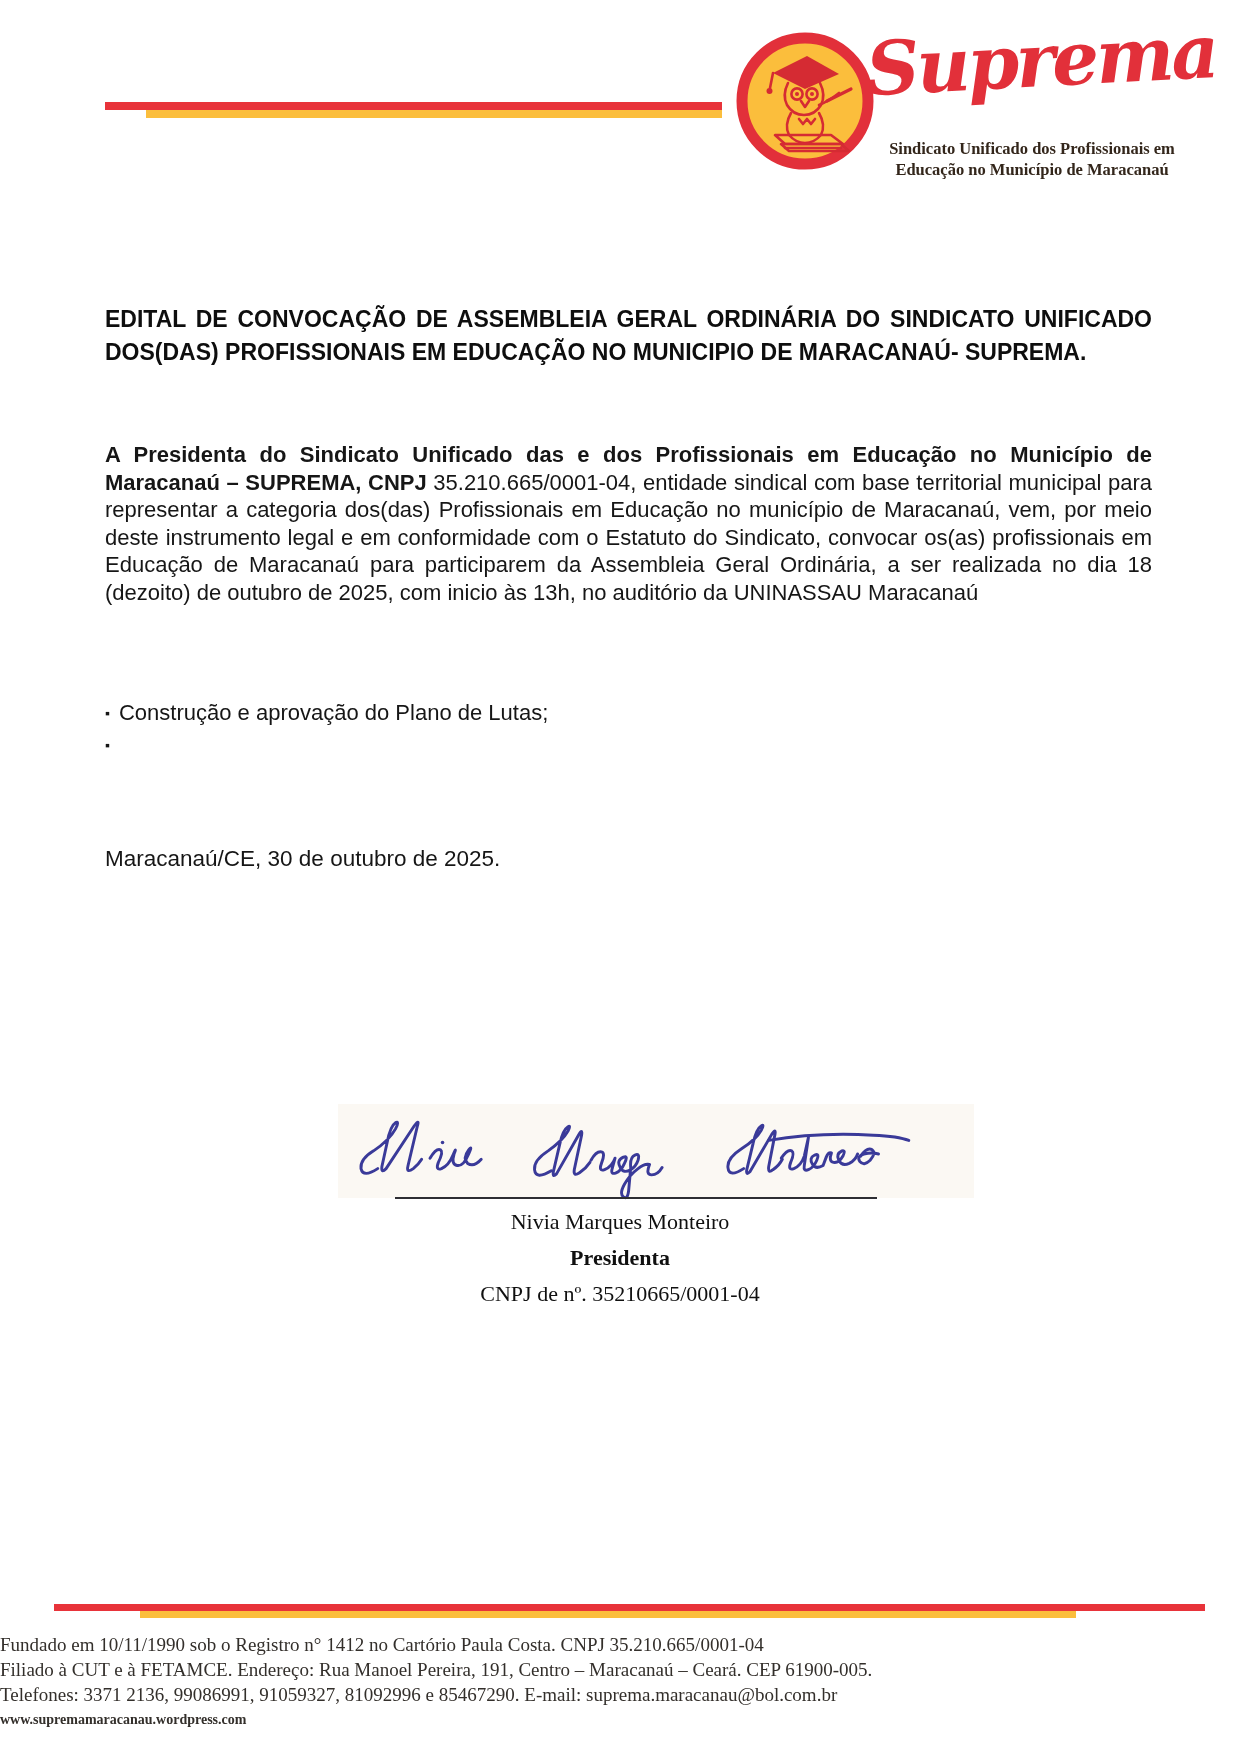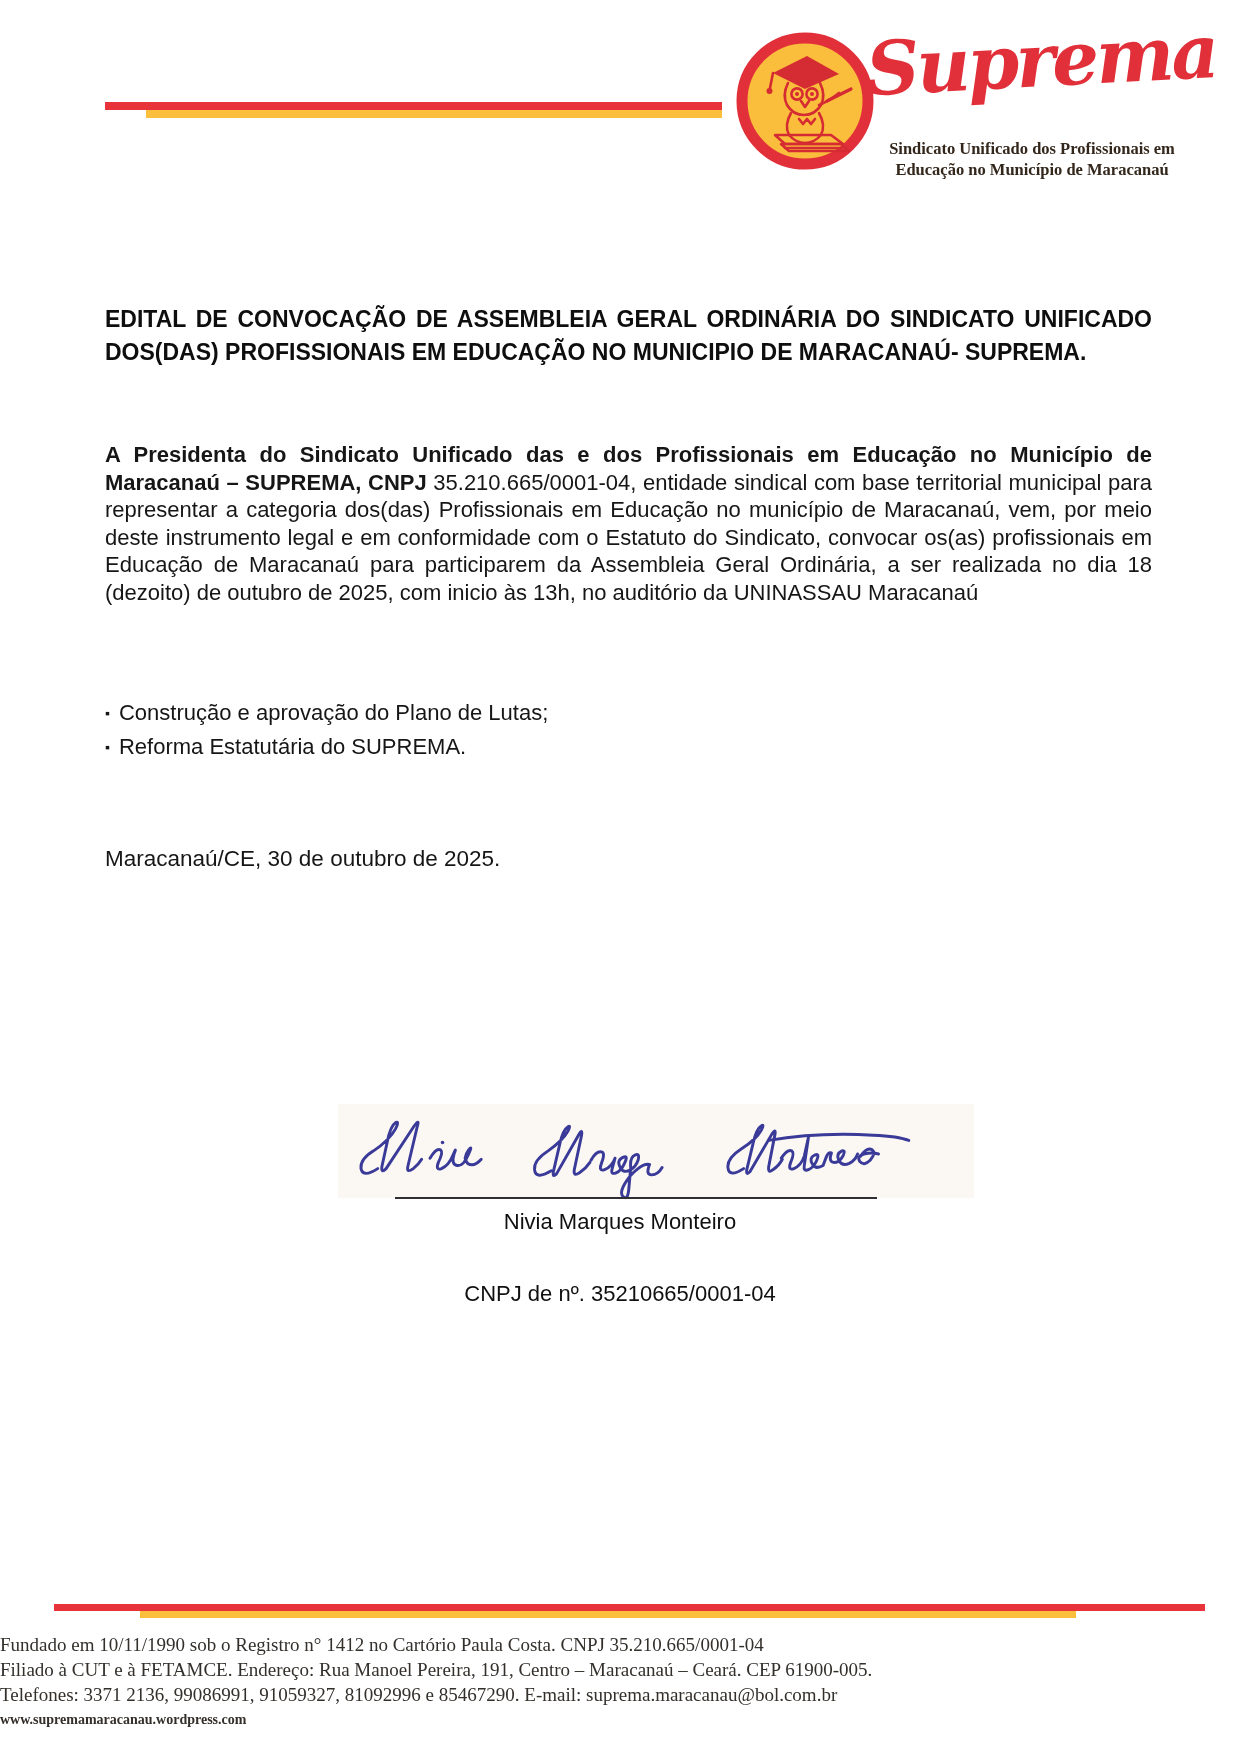--- a/index.html
+++ b/index.html
@@ -32,21 +32,21 @@
   .agenda{left:105px;top:697px;width:900px;font-size:22px;line-height:32px;color:#161616;}
   .agenda-item{display:flex;align-items:baseline;}
   .bullet{font-size:14px;margin-right:9px;position:relative;top:-2px;}
   .dateline{left:105px;top:846px;width:1058px;font-size:22.5px;color:#161616;}
 
   
   .sig-scan{left:338px;top:1104px;width:636px;height:94px;background:#f7f2ea;opacity:.55;}
   .sig-svg{left:346px;top:1108px;width:628px;height:92px;}
   .sig-line{left:395px;top:1197px;width:482px;height:2px;background:#2e2e33;}
   .sig-name,.sig-role,.sig-cnpj{left:250px;width:740px;text-align:center;
-      font-family:Liberation Sans, sans-serif;font-size:22px;color:#101010;}
+      font-family:Liberation Serif, serif;font-size:22px;color:#101010;}
   .sig-name{top:1209px;}
   .sig-role{top:1245px;font-weight:bold;}
   .sig-cnpj{top:1281px;}
 
   
   .stripe-red-bottom{left:54px;top:1604px;width:1151px;height:7px;background:#e8333a;}
   .stripe-yellow-bottom{left:140px;top:1611px;width:936px;height:7px;background:#fbbe3d;}
   .footer-text{left:0;top:1621px;width:1241px;text-align:left;
       font-family:"Liberation Serif",serif;font-size:19px;line-height:25px;color:#332f2b;margin-top:11px;}
   .footer-site{font-weight:bold;font-size:14px;}
@@ -101,21 +101,20 @@
     <b>A Presidenta do Sindicato Unificado das e dos Profissionais em Educação no Município de Maracanaú – SUPREMA, CNPJ </b><span>35.210.665/0001-04, entidade sindical com base territorial municipal para representar a categoria dos(das) Profissionais em Educação no município de Maracanaú, vem, por meio deste instrumento legal e em conformidade com o Estatuto do Sindicato, convocar os(as) profissionais em Educação de Maracanaú para participarem da Assembleia Geral Ordinária, a ser realizada no dia 18 (dezoito) de outubro de 2025, com inicio às 13h, no auditório da UNINASSAU Maracanaú</span>
   </div>
 
   <div class="abs agenda">
     <div class="agenda-item">
       <span class="bullet">▪</span>
       <span>Construção e aprovação do Plano de Lutas;</span>
     </div>
     <div class="agenda-item">
       <span class="bullet">▪</span>
-      <span>Reforma Estatutária do SUPREMA.</span>
     </div>
   </div>
 
   <div class="abs dateline">Maracanaú/CE, 30 de outubro de 2025.</div>
 
   <div class="abs sig-scan"></div>
   <svg class="abs sig-svg" viewBox="0 0 600 88">
     <g stroke="#3a3a99" fill="none" stroke-width="2.8" stroke-linecap="round" stroke-linejoin="round">
 
       <path d="M30,58 q-14,9 -16,0 q-1,-9 12,-17 q15,-10 21,-21 q4,-8 0,-6 q-5,3 -8,19 l-5,23 q-1,7 4,2 l27,-41 q5,-7 3,0 l-9,38 q-2,8 5,3 q5,-4 8,-9"></path>
@@ -126,20 +125,21 @@
       <path d="M234,50 q5,-9 10,-8 q4,1 0,11 q-3,8 3,6 q7,-3 10,-11 l-3,11 q-1,5 4,3 q5,-2 8,-9 q4,-8 -1,-6 q-7,3 -3,10 q3,6 10,2 q5,-3 7,-9 q2,-7 -3,-5 q-5,2 -4,12 l-2,22 q-1,9 -5,6 q-4,-3 1,-12 q5,-9 13,-15 q6,-5 11,-4 q-4,10 2,10 q6,0 10,-7"></path>
 
       <path d="M380,58 q-14,9 -15,-1 q-1,-9 13,-18 q14,-9 19,-18 q3,-6 0,-4 q-5,3 -8,17 l-6,25 q-1,6 3,2 l21,-36 q4,-6 3,0 l-6,31 q-1,7 4,3 q6,-4 9,-10"></path>
       <path d="M416,48 q6,-9 10,-7 q3,2 -1,11 q-3,8 3,6 q7,-3 10,-12 l4,-18 l-4,27 q-1,6 4,4 q5,-2 8,-9 q3,-7 -2,-5 q-6,3 -2,9 q3,5 10,1 l3,-8 q2,-5 5,-4 q-3,8 2,9 q5,1 9,-6 q3,-6 -1,-5 q-6,3 -3,9 q3,6 10,3 q6,-3 8,-9"></path>
       <path d="M492,46 q6,-9 11,-6 q4,3 -2,10 q-6,6 -10,1 q-3,-5 4,-7 q8,-2 14,0"></path>
       <path d="M404,31 q46,-8 100,-5 q24,1 34,5"></path>
     </g>
   </svg>
   <div class="abs sig-line"></div>
   <div class="abs sig-name">Nivia Marques Monteiro</div>
+  <div class="abs sig-role">Presidenta</div>
   <div class="abs sig-cnpj">CNPJ de nº. 35210665/0001-04</div>
 
   <div class="stripe stripe-red-bottom"></div>
   <div class="stripe stripe-yellow-bottom"></div>
   <div class="abs footer-text">
     <div>Fundado em 10/11/1990 sob o Registro n° 1412 no Cartório Paula Costa. CNPJ 35.210.665/0001-04</div>
     <div>Filiado à CUT e à FETAMCE. Endereço: Rua Manoel Pereira, 191, Centro – Maracanaú – Ceará. CEP 61900-005.</div>
     <div>Telefones: 3371 2136, 99086991, 91059327, 81092996 e 85467290. E-mail: suprema.maracanau@bol.com.br</div>
     <div class="footer-site">www.supremamaracanau.wordpress.com</div>
   </div>

